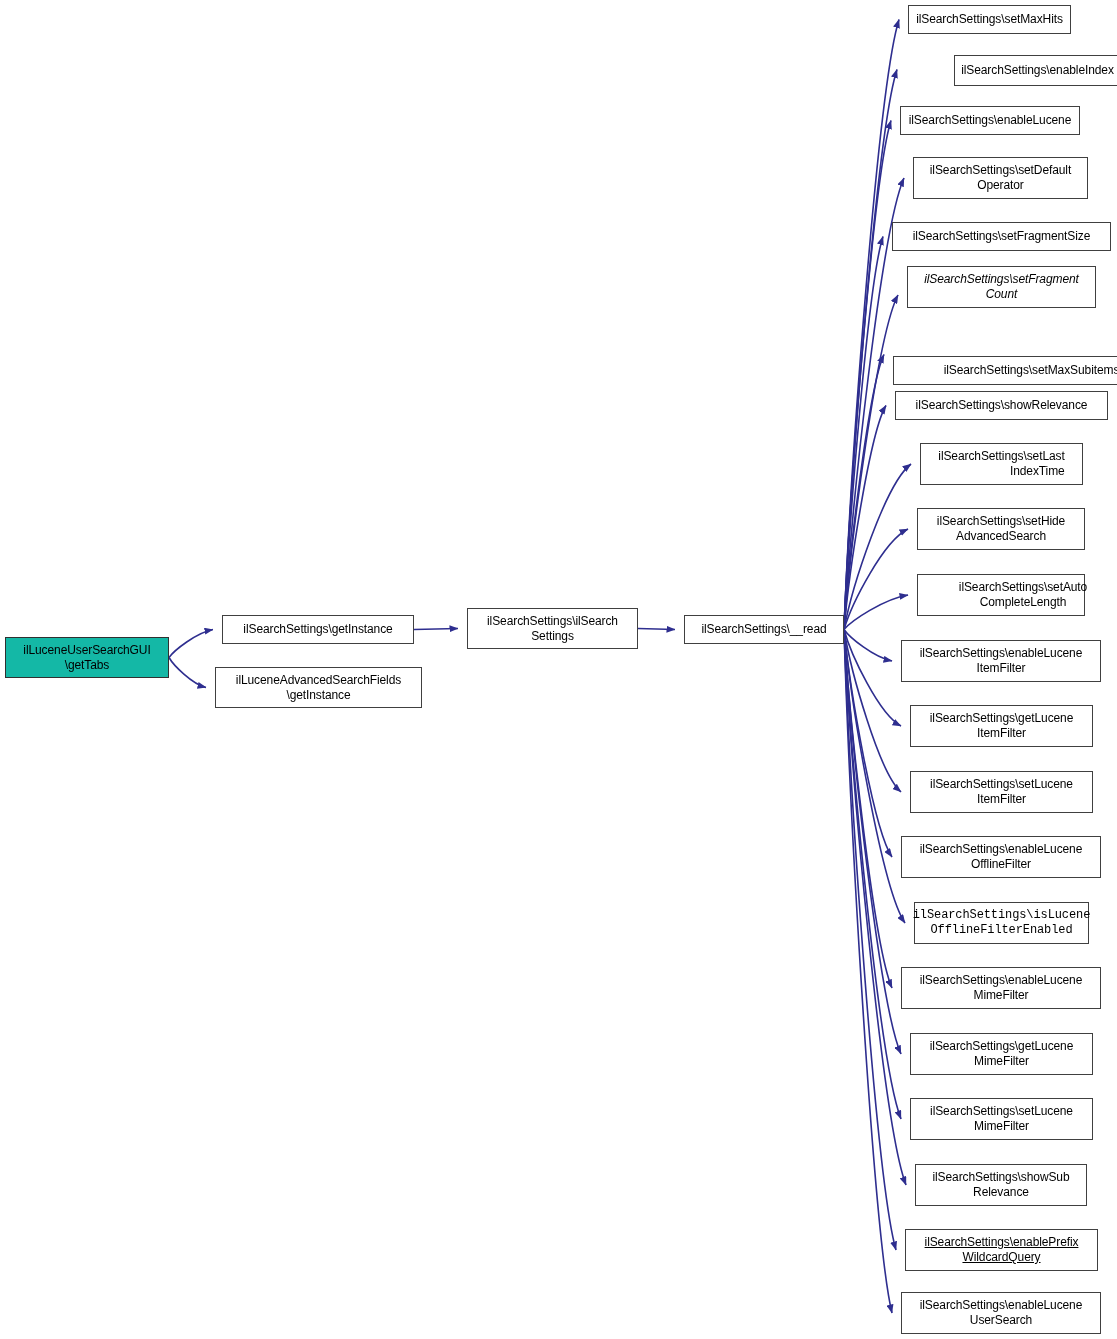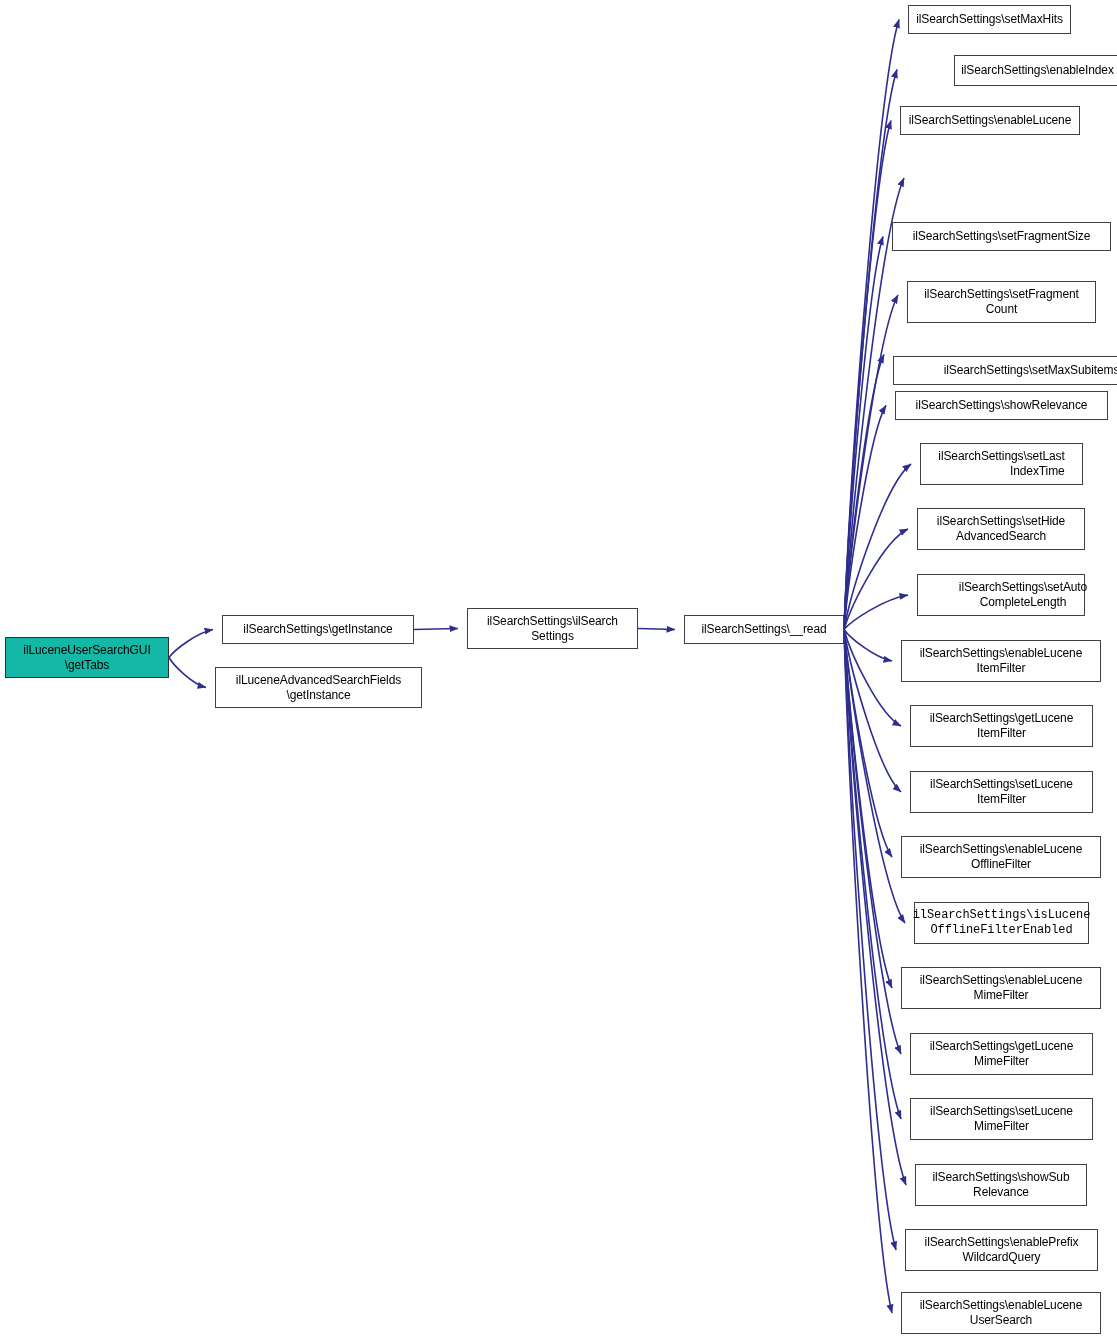--- a/index.html
+++ b/index.html
@@ -93,22 +93,24 @@
 \getTabs</span></div>
     <div class="node" style="left: 222px; top: 615px; width: 192px; height: 29px;"><span>ilSearchSettings\getInstance</span></div>
     <div class="node" style="left: 215px; top: 667px; width: 207px; height: 41px;"><span>ilLuceneAdvancedSearchFields
 \getInstance</span></div>
     <div class="node" style="left: 467px; top: 608px; width: 171px; height: 41px; align-items: center;"><span>ilSearchSettings\ilSearch
 Settings</span></div>
     <div class="node" style="left: 684px; top: 615px; width: 160px; height: 29px;"><span>ilSearchSettings\__read</span></div>
     <div class="node" style="left: 908px; top: 5px; width: 163px; height: 29px;"><span>ilSearchSettings\setMaxHits</span></div>
     <div class="node" style="left: 906px; top: 55px; width: 167px; height: 31px; margin-left: 48px;"><span>ilSearchSettings\enableIndex</span></div>
     <div class="node" style="left: 900px; top: 106px; width: 180px; height: 29px;"><span>ilSearchSettings\enableLucene</span></div>
+    <div class="node" style="left: 913px; top: 157px; width: 175px; height: 42px;"><span>ilSearchSettings\setDefault
+Operator</span></div>
     <div class="node" style="left: 892px; top: 222px; width: 219px; height: 29px;"><span>ilSearchSettings\setFragmentSize</span></div>
-    <div class="node" style="left: 907px; top: 281px; width: 189px; height: 42px;"><span>ilSearchSettings\setFragment
+    <div class="node" style="left: 907px; top: 266px; width: 189px; height: 42px; font-style: italic;"><span>ilSearchSettings\setFragment
 Count</span></div>
     <div class="node" style="left: 893px; top: 356px; width: 249px; height: 29px; padding-left: 28px;"><span>ilSearchSettings\setMaxSubitems</span></div>
     <div class="node" style="left: 895px; top: 391px; width: 213px; height: 29px;"><span>ilSearchSettings\showRelevance</span></div>
     <div class="node" style="left: 920px; top: 443px; width: 163px; height: 42px; text-align: right;"><span>ilSearchSettings\setLast
 IndexTime</span></div>
     <div class="node" style="left: 917px; top: 508px; width: 168px; height: 42px;"><span>ilSearchSettings\setHide
 AdvancedSearch</span></div>
     <div class="node" style="left: 917px; top: 574px; width: 168px; height: 42px; padding-left: 44px;"><span>ilSearchSettings\setAuto
 CompleteLength</span></div>
     <div class="node" style="left: 901px; top: 640px; width: 200px; height: 42px;"><span>ilSearchSettings\enableLucene
@@ -122,17 +124,17 @@
     <div class="node" style="left: 914px; top: 902px; width: 175px; height: 42px; font-family: Liberation Mono, monospace;"><span>ilSearchSettings\isLucene
 OfflineFilterEnabled</span></div>
     <div class="node" style="left: 901px; top: 967px; width: 200px; height: 42px;"><span>ilSearchSettings\enableLucene
 MimeFilter</span></div>
     <div class="node" style="left: 910px; top: 1033px; width: 183px; height: 42px;"><span>ilSearchSettings\getLucene
 MimeFilter</span></div>
     <div class="node" style="left: 910px; top: 1098px; width: 183px; height: 42px;"><span>ilSearchSettings\setLucene
 MimeFilter</span></div>
     <div class="node" style="left: 915px; top: 1164px; width: 172px; height: 42px;"><span>ilSearchSettings\showSub
 Relevance</span></div>
-    <div class="node" style="left: 905px; top: 1229px; width: 193px; height: 42px;"><span>ilSearchSettings\enablePrefix
+    <div class="node" style="left: 905px; top: 1229px; width: 193px; height: 42px; text-decoration: underline;"><span>ilSearchSettings\enablePrefix
 WildcardQuery</span></div>
     <div class="node" style="left: 901px; top: 1292px; width: 200px; height: 42px;"><span>ilSearchSettings\enableLucene
 UserSearch</span></div>
   </div>
 
 </body></html>

